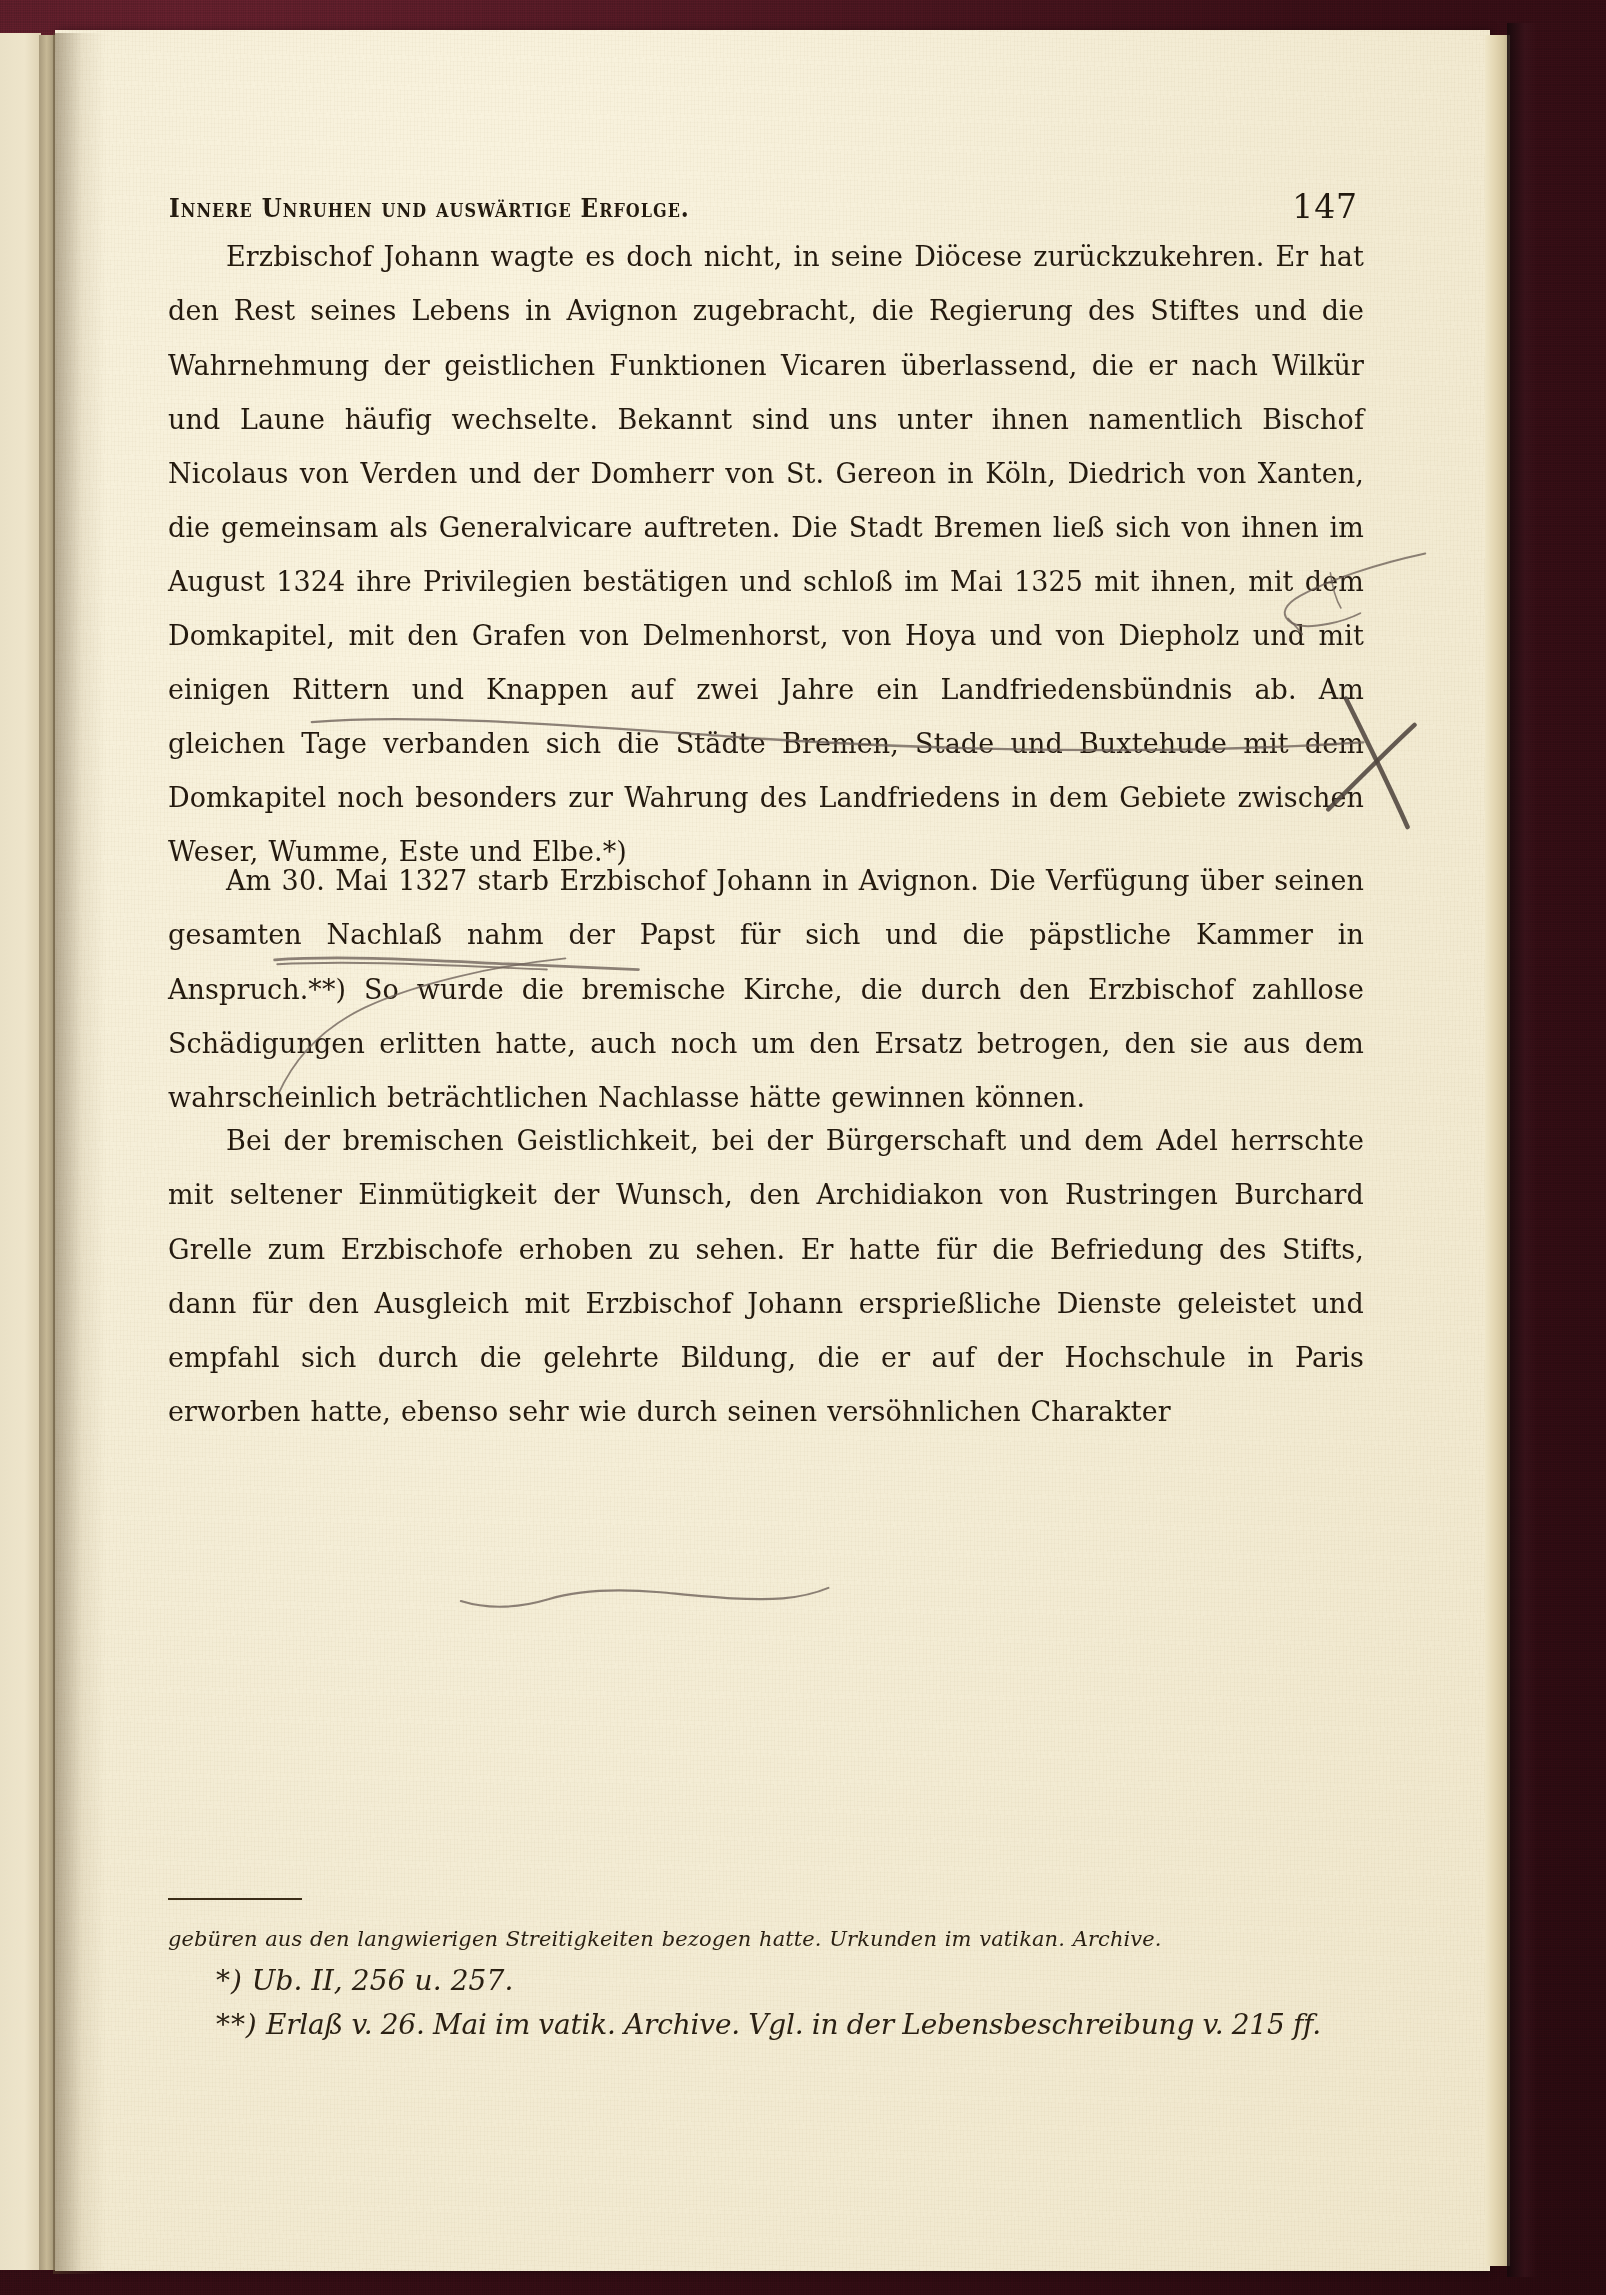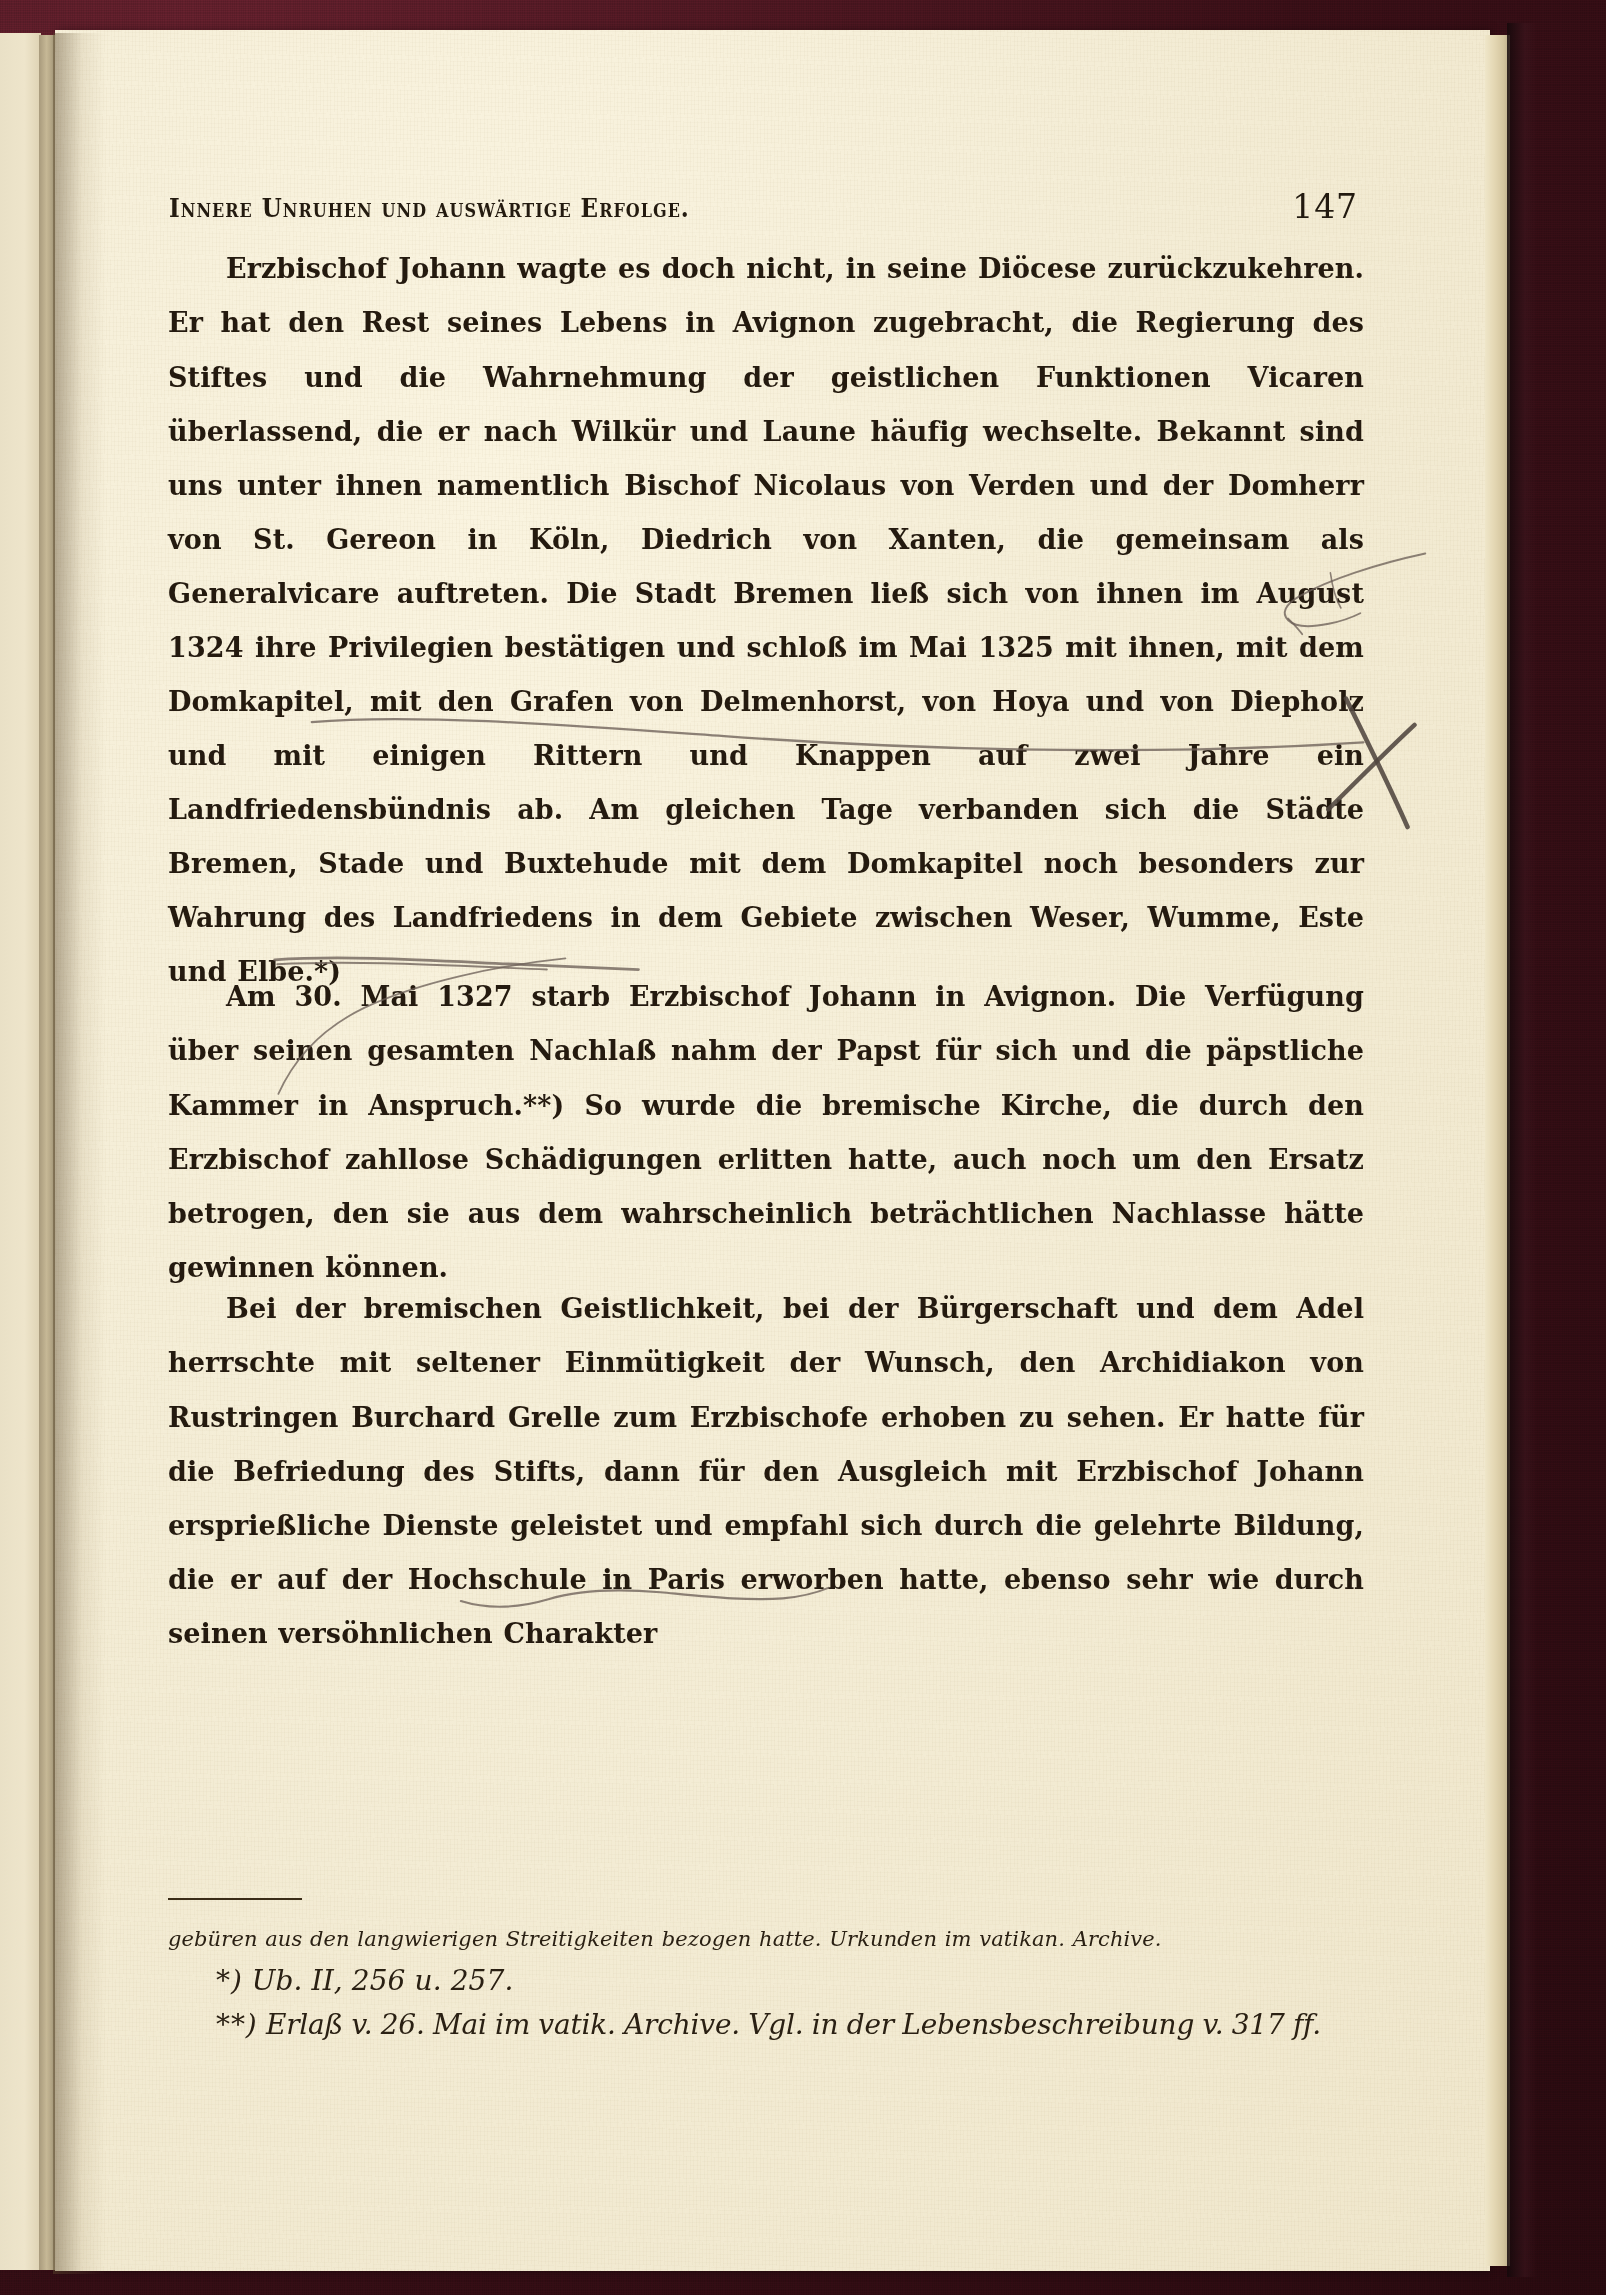--- a/index.html
+++ b/index.html
@@ -135,23 +135,22 @@
     font-family: "DejaVu Serif", serif;
     font-weight: 400;
     font-size: 33px;
     color: #221a10;
     letter-spacing: 0.9px;
   }
 
   .body-col {
     position: absolute;
     left: 113px;
-    top: 212px;
+    top: 200px;
     width: 1196px;
-    font-weight: bold;
   }
   p.para {
     margin: 0;
     font-family: "DejaVu Serif", serif;
     font-size: 27px;
     line-height: 52px;
     color: #241a0f;
     text-align: justify;
     text-justify: inter-word;
     letter-spacing: 0.1px;
@@ -244,21 +243,21 @@
       <div class="footsep"></div>
 
       <div class="footnotes">
         <p class="fn-cont">gebüren aus den langwierigen Streitigkeiten bezogen hatte. Urkunden im vatikan. Archive.</p>
         <p class="fn-item">
           <span class="fn-mark">*)</span>
           <span>Ub. II, 256 u. 257.</span>
         </p>
         <p class="fn-item tight">
           <span class="fn-mark">**)</span>
-          <span>Erlaß v. 26. Mai im vatik. Archive. Vgl. in der Lebensbeschreibung v. 317 ff.</span>
+          <span>Erlaß v. 26. Mai im vatik. Archive. Vgl. in der Lebensbeschreibung v. 215 ff.</span>
         </p>
       </div>
 
       <div class="annot" style="left:255px; top:676px;">
         <svg width="1057" height="62" viewBox="0 0 1200 70" aria-hidden="true">
           <path class="pencil" stroke-width="2.6" d="M2 18 C 120 8, 300 22, 470 34 C 650 47, 840 52, 1010 49 C 1090 47, 1150 44, 1196 41"></path>
         </svg>
       </div>
 
       <div class="annot" style="left:217px; top:921px;">

